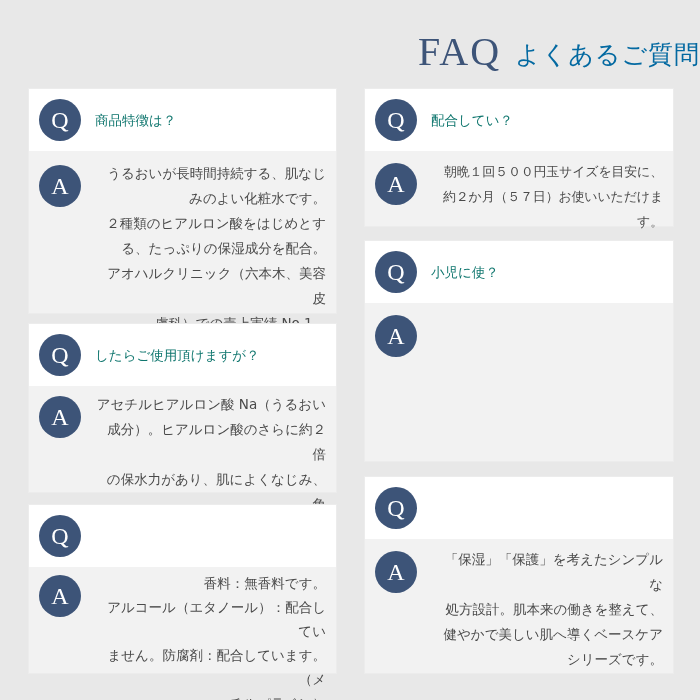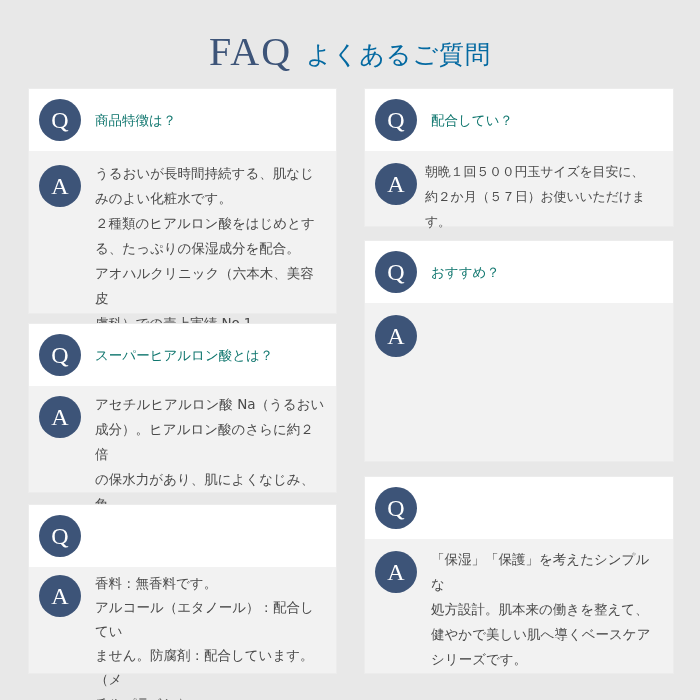--- a/index.html
+++ b/index.html
@@ -7,21 +7,21 @@
     body {
       background: #e8e8e8;
       font-family: "DejaVu Sans", "Liberation Sans", sans-serif;
       color: #4a4a4a;
       position: relative;
     }
     .header {
       position: absolute;
       top: 24px; left: 0; width: 700px;
       height: 56px;
-      display: flex; align-items: center; justify-content: center;
+      display: flex; align-items: center; justify-content: flex-end;
     }
     .title-en {
       font-family: "Liberation Serif", "DejaVu Serif", serif;
       font-size: 40px;
       color: #3d5478;
       letter-spacing: 2px;
       margin-right: 14px;
       line-height: 1;
     }
     .title-ja {
@@ -64,20 +64,21 @@
       font-size: 13.5px;
       line-height: 24px;
       color: #0f766e;
     }
     .a-text {
       margin-left: 14px;
       font-size: 13.5px;
       line-height: 25px;
       color: #4a4a4a;
       white-space: pre-line;
+      text-align: right;
     }
     .a-row .badge { margin-top: 4px; }
   </style>
 </head>
 <body>
 
 <div class="header">
   <span class="title-en">FAQ</span>
   <span class="title-ja">よくあるご質問</span>
 </div>
@@ -94,21 +95,21 @@
 ２種類のヒアルロン酸をはじめとす
 る、たっぷりの保湿成分を配合。
 アオハルクリニック（六本木、美容皮
 膚科）での売上実績 No.1。</span>
   </div>
 </div>
 
 <div class="card" style="left:29px; top:324px; width:307px; height:168px;">
   <div class="q-row" style="height:62px;">
     <span class="badge">Q</span>
-    <span class="q-text">スーパーヒアルロン酸とは？</span>
+    <span class="q-text">したらご使用頂けますが？</span>
   </div>
   <div class="a-row" style="height:106px; padding-top:6px;">
     <span class="badge">A</span>
     <span class="a-text">アセチルヒアルロン酸 Na（うるおい
 成分）。ヒアルロン酸のさらに約２倍
 の保水力があり、肌によくなじみ、角
 質柔軟効果も高いのが特徴です。</span>
   </div>
 </div>
 
@@ -133,21 +134,21 @@
   <div class="a-row" style="height:75px; padding-top:8px;">
     <span class="badge">A</span>
     <span class="a-text" style="margin-left:8px; font-size:13px; letter-spacing:-0.2px;">朝晩１回５００円玉サイズを目安に、
 約２か月（５７日）お使いいただけます。</span>
   </div>
 </div>
 
 <div class="card" style="left:365px; top:241px; width:308px; height:220px;">
   <div class="q-row" style="height:62px;">
     <span class="badge">Q</span>
-    <span class="q-text">おすすめ？</span>
+    <span class="q-text">小児に使？</span>
   </div>
   <div class="a-row" style="height:158px; padding-top:8px;">
     <span class="badge">A</span>
   </div>
 </div>
 
 <div class="card" style="left:365px; top:477px; width:308px; height:196px;">
   <div class="q-row" style="height:62px;">
     <span class="badge">Q</span>
   </div>

